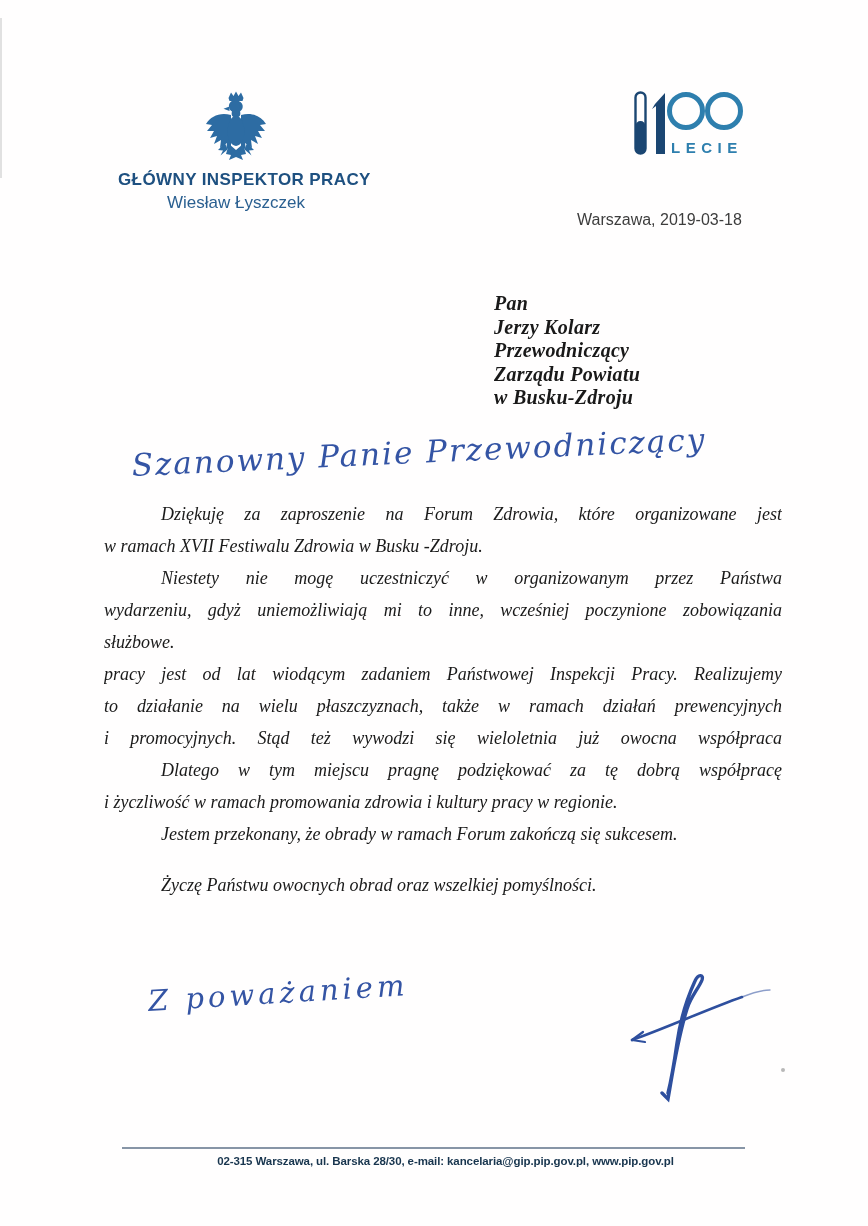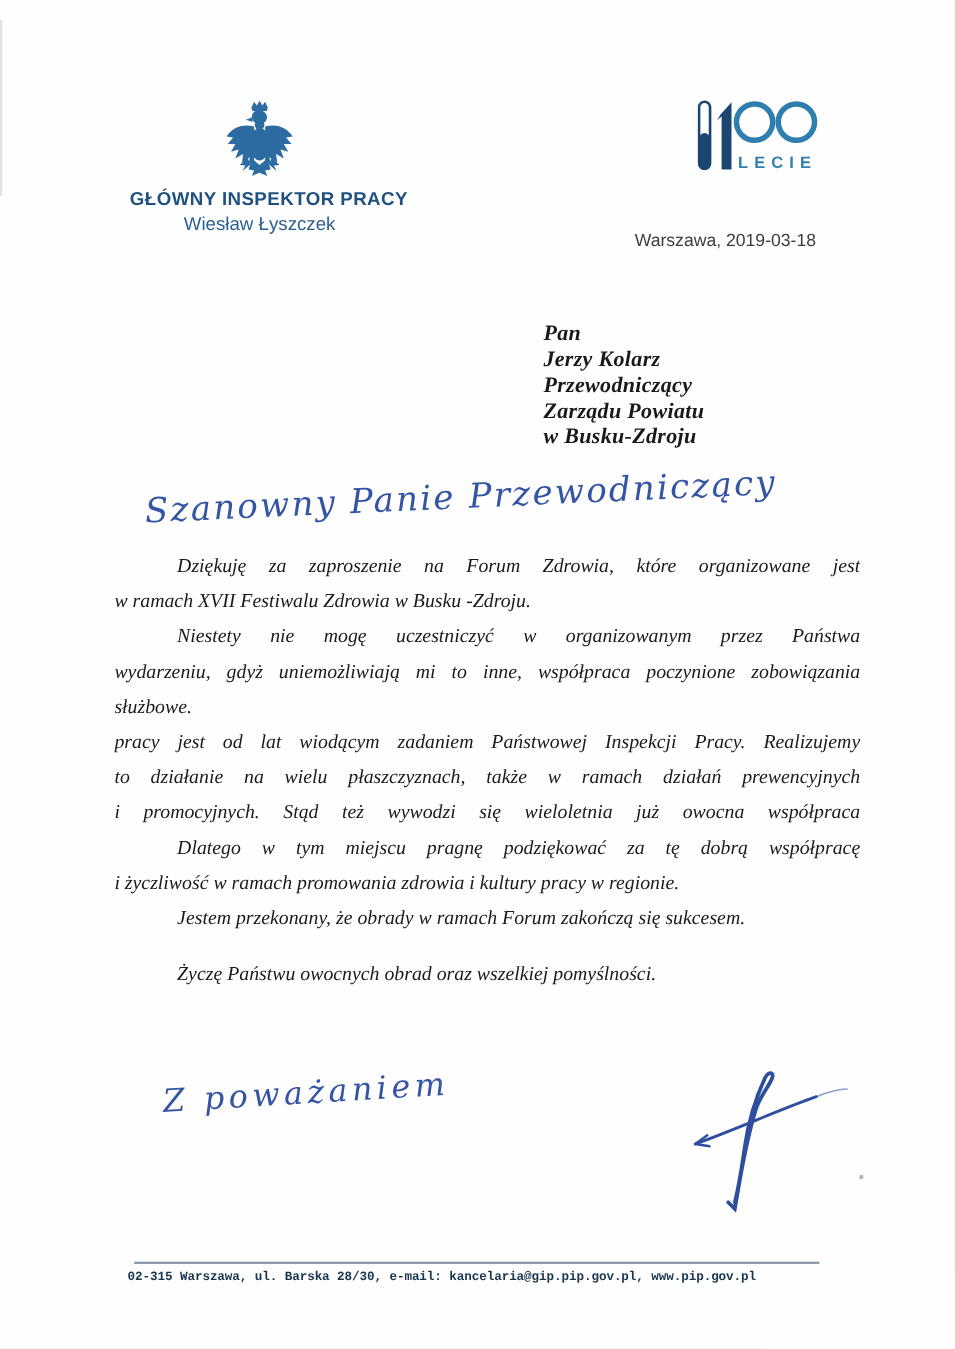--- a/index.html
+++ b/index.html
@@ -53,22 +53,22 @@
     font-size:18px; color:#1a1a1a;
   }
   .line { height:32px; line-height:32px; overflow:hidden; text-align:left; }
   .line.j { text-align:justify; text-align-last:justify; }
   .line.indent { text-indent:57px; }
   .gap { height:19px; }
 
   
   .footer-rule { position:absolute; left:122px; top:1147px; width:623px; height:2px; background:#8795a6; }
   .footer-text {
-    position:absolute; left:116px; top:1155px; width:623px; 
-    font-family:Liberation Mono, monospace; font-weight:bold; font-size:11.5px;
+    position:absolute; left:134px; top:1155px; width:623px; text-align:center;
+    font-family:Liberation Sans, sans-serif; font-weight:bold; font-size:11.5px;
     letter-spacing:-.1px; color:#18354e;
   }
 </style>
 </head>
 <body>
 
 <div class="page">
 
   <div class="scan-streak"></div>
   <div class="scan-dot"></div>
@@ -113,21 +113,21 @@
     <div>Zarządu Powiatu</div>
     <div>w Busku-Zdroju</div>
   </div>
 
   <div class="hand hand-greeting">Szanowny Panie Przewodniczący</div>
 
   <div class="letter-body">
     <div class="line j indent">Dziękuję za zaproszenie na Forum Zdrowia, które organizowane jest</div>
     <div class="line">w ramach XVII Festiwalu Zdrowia w Busku -Zdroju.</div>
     <div class="line j indent">Niestety nie mogę uczestniczyć w organizowanym przez Państwa</div>
-    <div class="line j">wydarzeniu, gdyż uniemożliwiają mi to inne, współpraca poczynione zobowiązania</div>
+    <div class="line j">wydarzeniu, gdyż uniemożliwiają mi to inne, wcześniej poczynione zobowiązania</div>
     <div class="line">służbowe.</div>
     <div class="line j">pracy jest od lat wiodącym zadaniem Państwowej Inspekcji Pracy. Realizujemy</div>
     <div class="line j">to działanie na wielu płaszczyznach, także w ramach działań prewencyjnych</div>
     <div class="line j">i promocyjnych. Stąd też wywodzi się wieloletnia już owocna współpraca</div>
     <div class="line j indent">Dlatego w tym miejscu pragnę podziękować za tę dobrą współpracę</div>
     <div class="line">i życzliwość w ramach promowania zdrowia i kultury pracy w regionie.</div>
     <div class="line indent">Jestem przekonany, że obrady w ramach Forum zakończą się sukcesem.</div>
     <div class="gap"></div>
     <div class="line indent">Życzę Państwu owocnych obrad oraz wszelkiej pomyślności.</div>
   </div>

